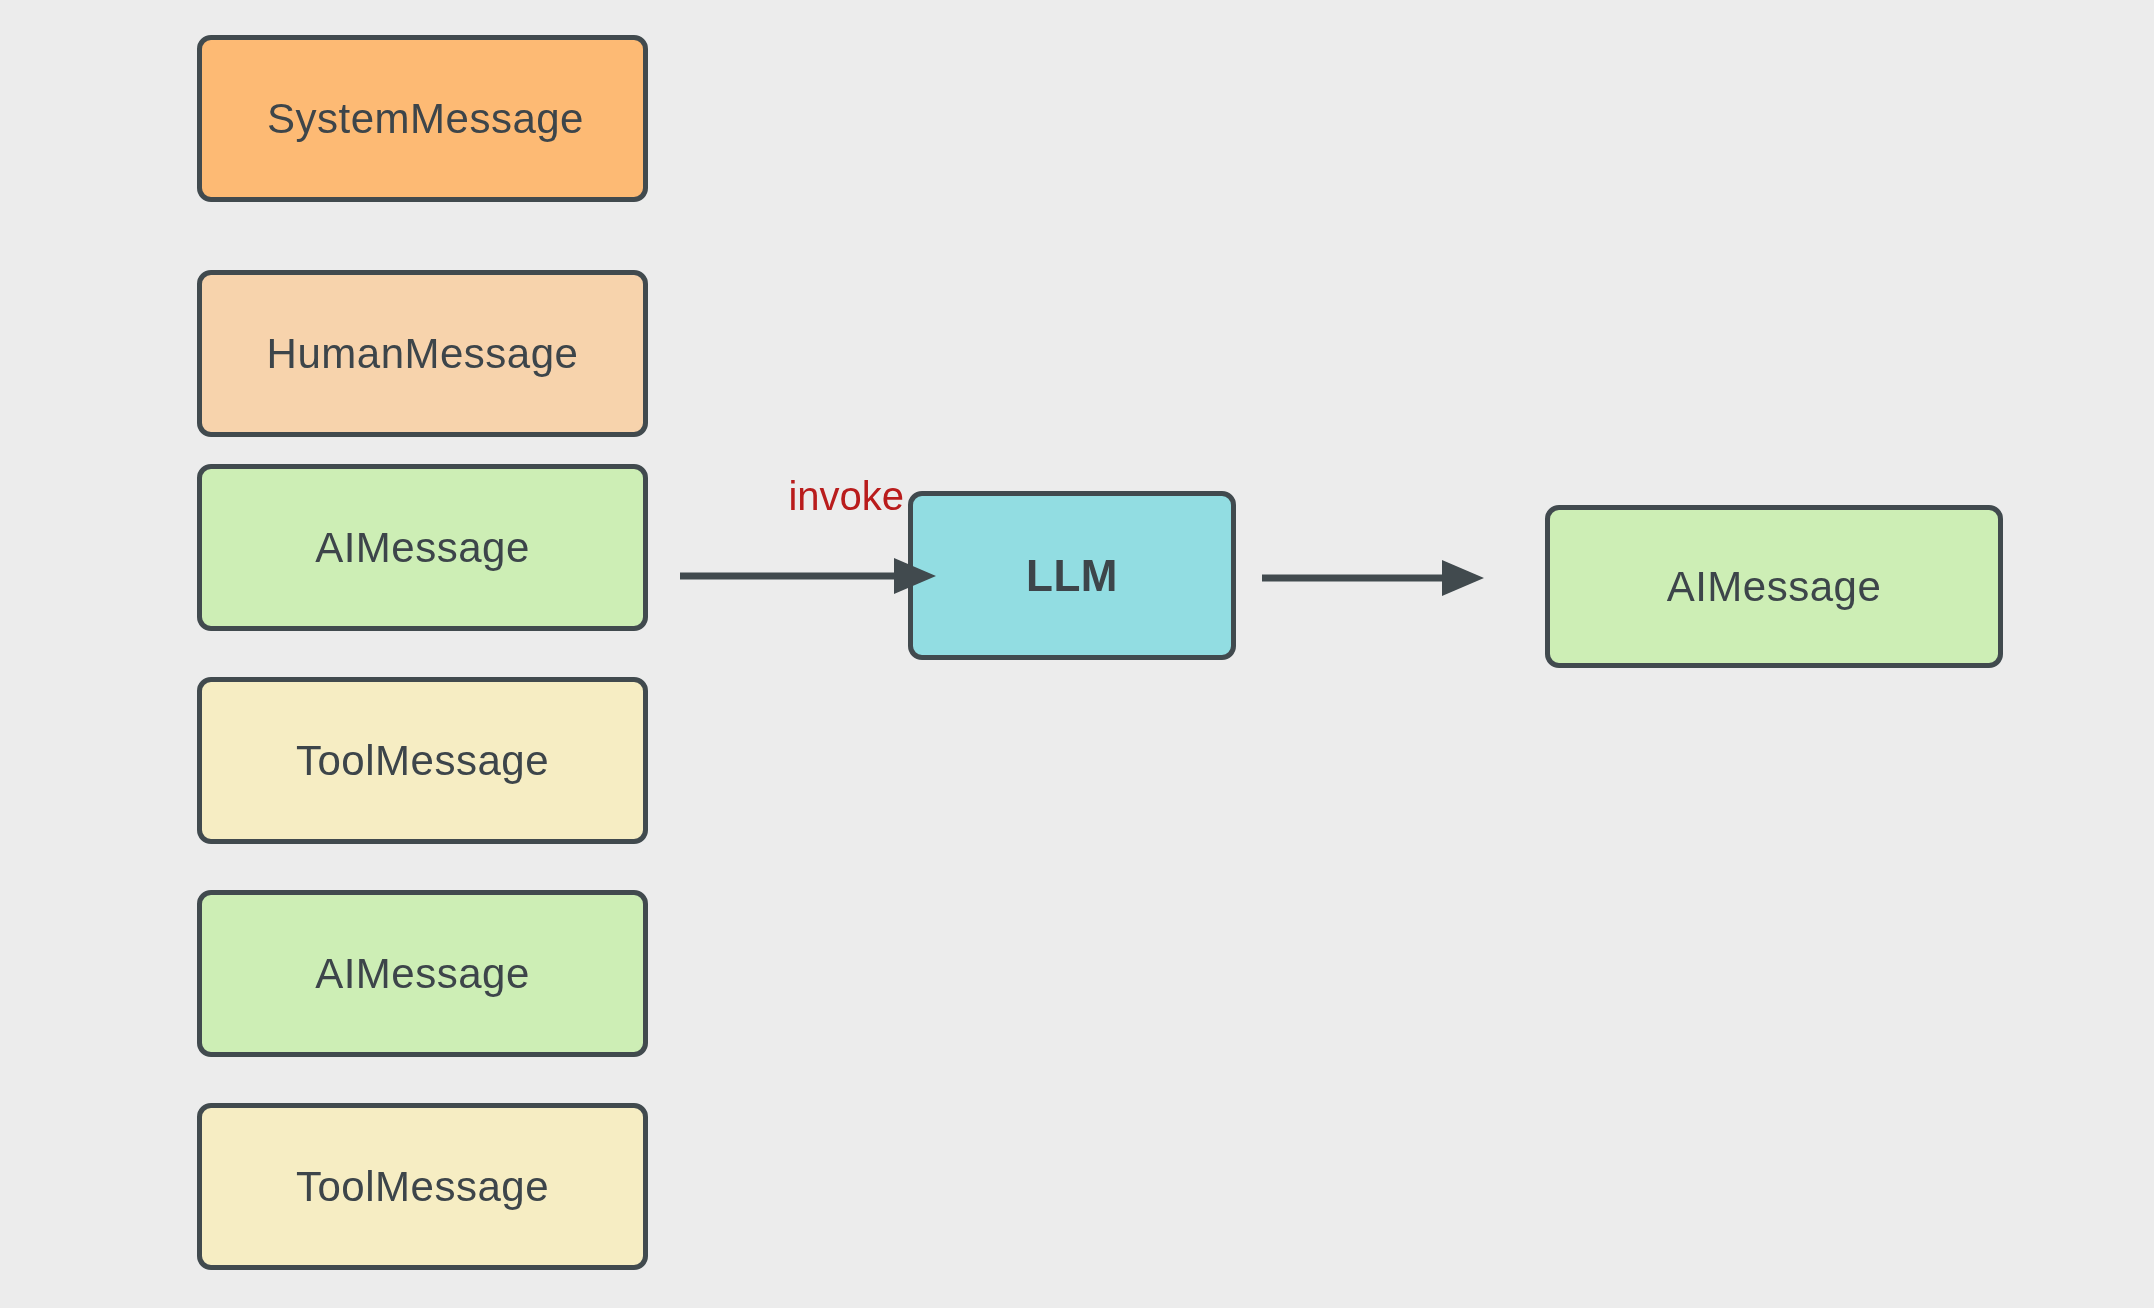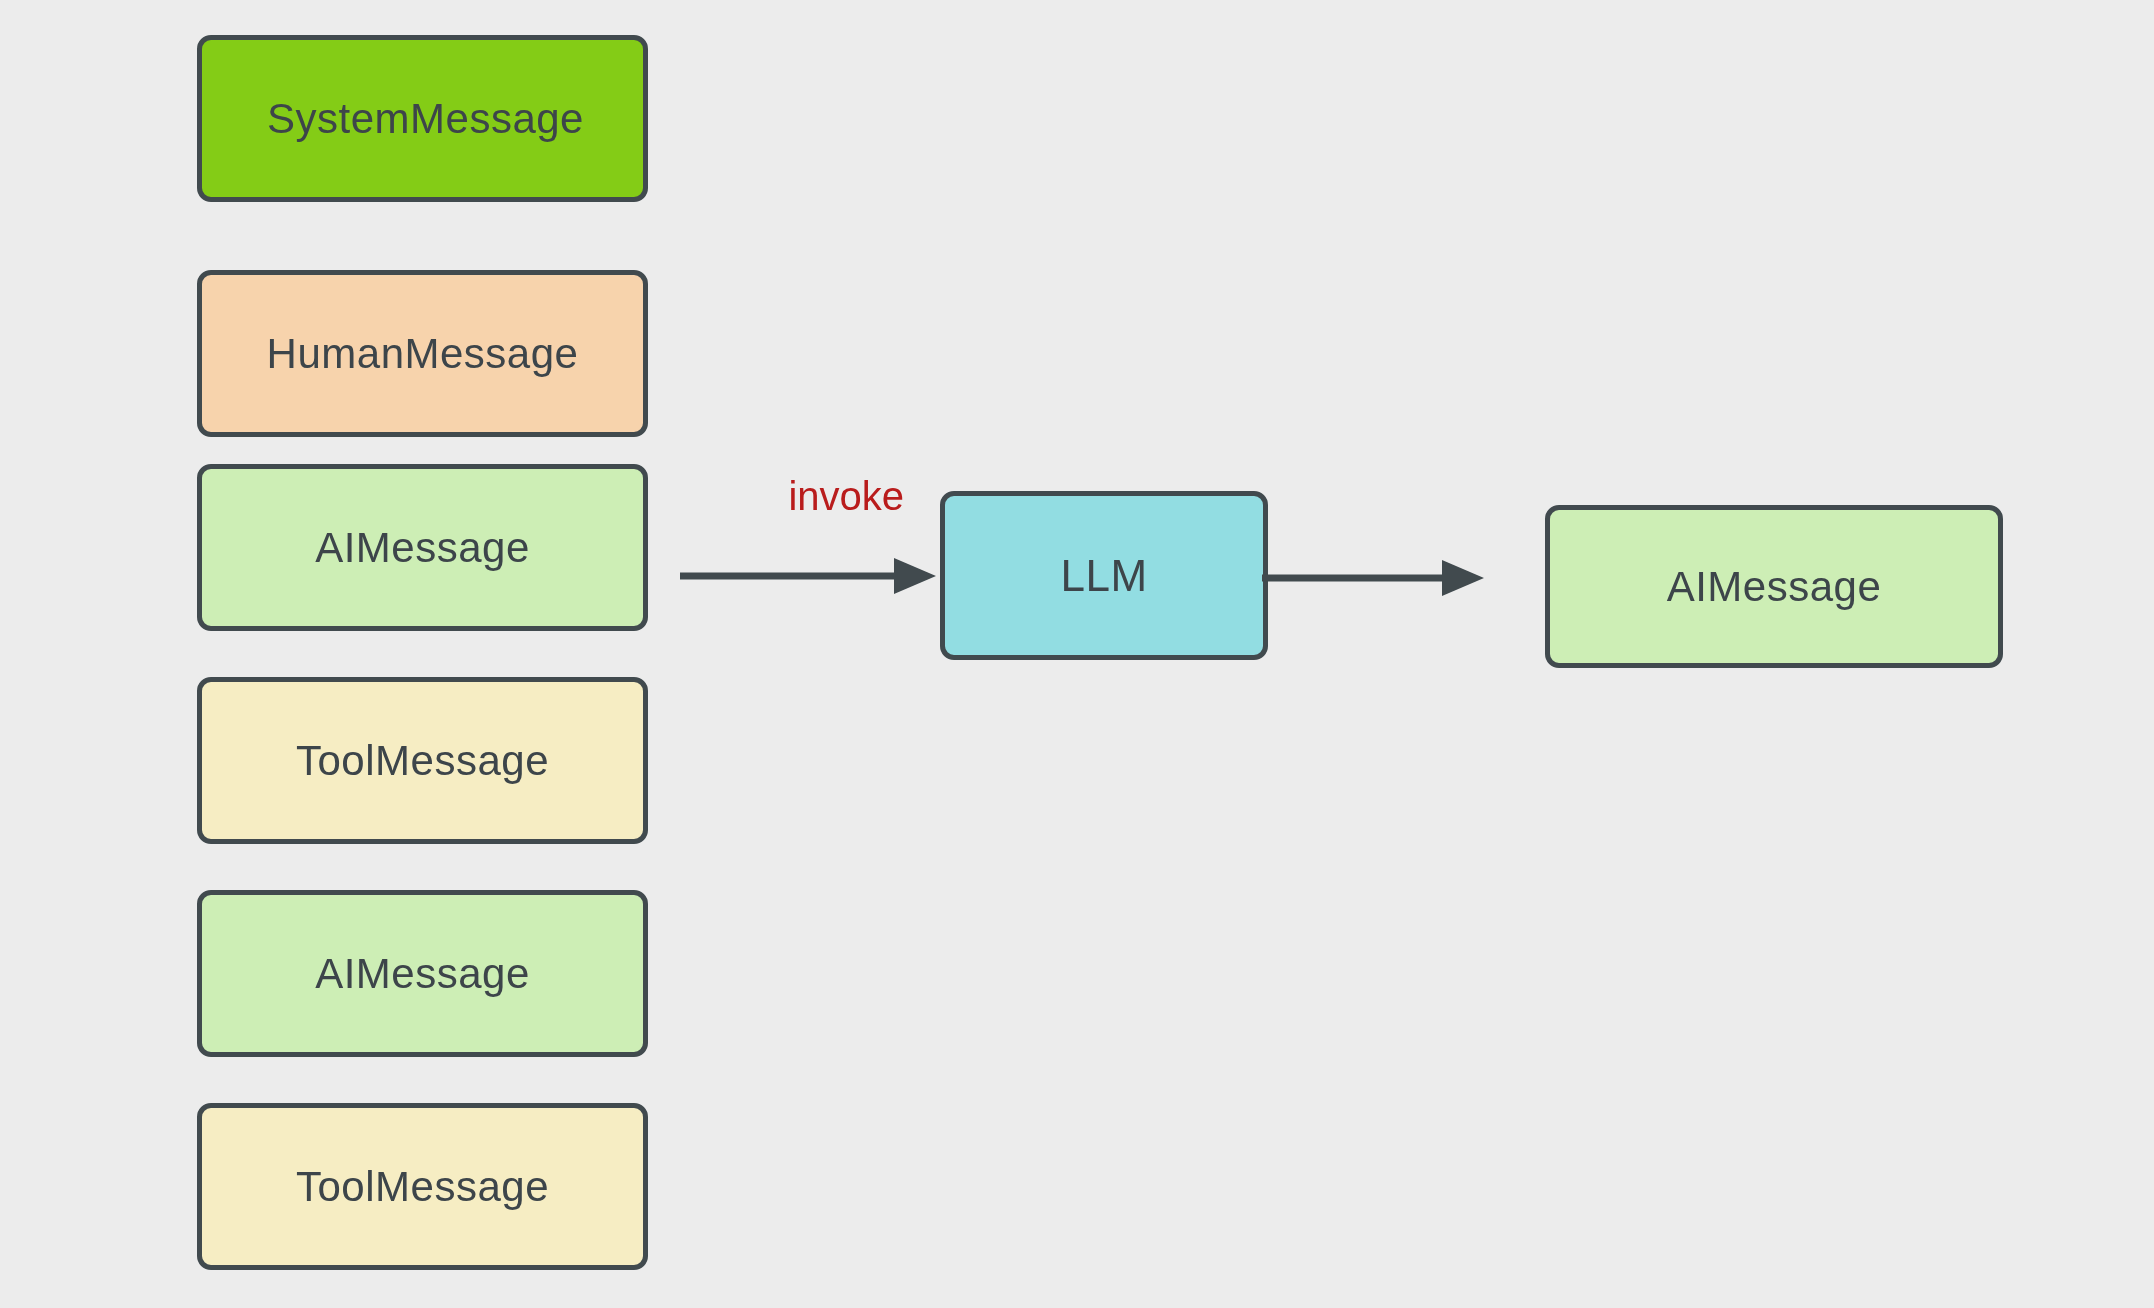--- a/index.html
+++ b/index.html
@@ -33,26 +33,26 @@
   
   .msg { left: 197px; width: 451px; height: 167px; }
   .msg-0 { top: 35px; }
   .msg-1 { top: 251px; }
   .msg-2 { top: 464px; }
   .msg-3 { top: 677px; }
   .msg-4 { top: 890px; }
   .msg-5 { top: 1103px; }
   
   .llm {
-    left: 940px;
+    left: 908px;
     top: 491px;
     width: 328px;
     height: 169px;
     font-size: 44px;
-    font-weight: 400;
+    font-weight: 700;
   }
   
   .out {
     left: 1545px;
     top: 505px;
     width: 458px;
     height: 163px;
   }
   .arrows {
     position: absolute;
@@ -78,21 +78,21 @@
     text-align: right;
     font-size: 40px;
     color: #b91c1c;
   }
 </style>
 </head>
 <body>
 
 <div class="canvas" style="background-color: rgb(236, 236, 236);">
 
-  <div class="node msg msg-0" style="background-color: #84cc16; padding-left: 6px;">
+  <div class="node msg msg-0" style="background-color: #fdba74; padding-left: 6px;">
     <span class="node-label">SystemMessage</span>
   </div>
   <div class="node msg msg-1" style="background-color: rgb(247, 211, 172); margin-top: 19px;">
     <span class="node-label">HumanMessage</span>
   </div>
   <div class="node msg msg-2" style="background-color: rgb(205, 238, 181);">
     <span class="node-label">AIMessage</span>
   </div>
   <div class="node msg msg-3" style="background-color: rgb(246, 237, 195);">
     <span class="node-label">ToolMessage</span>

